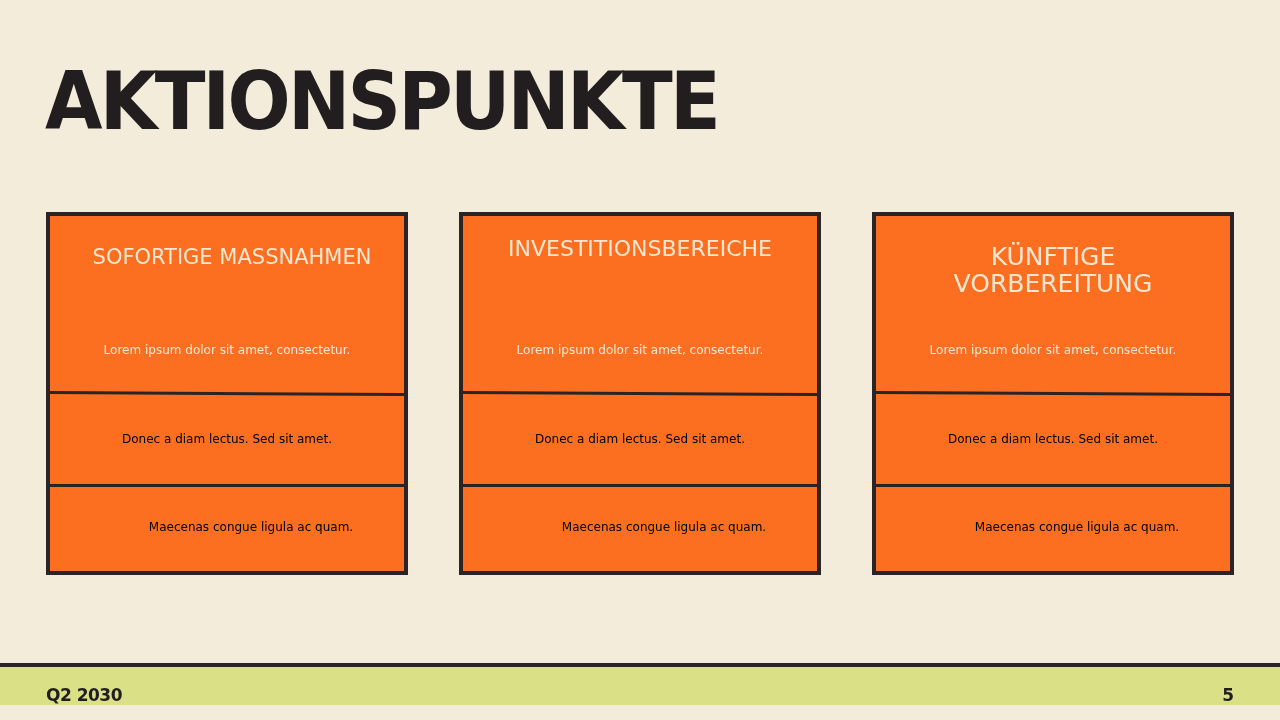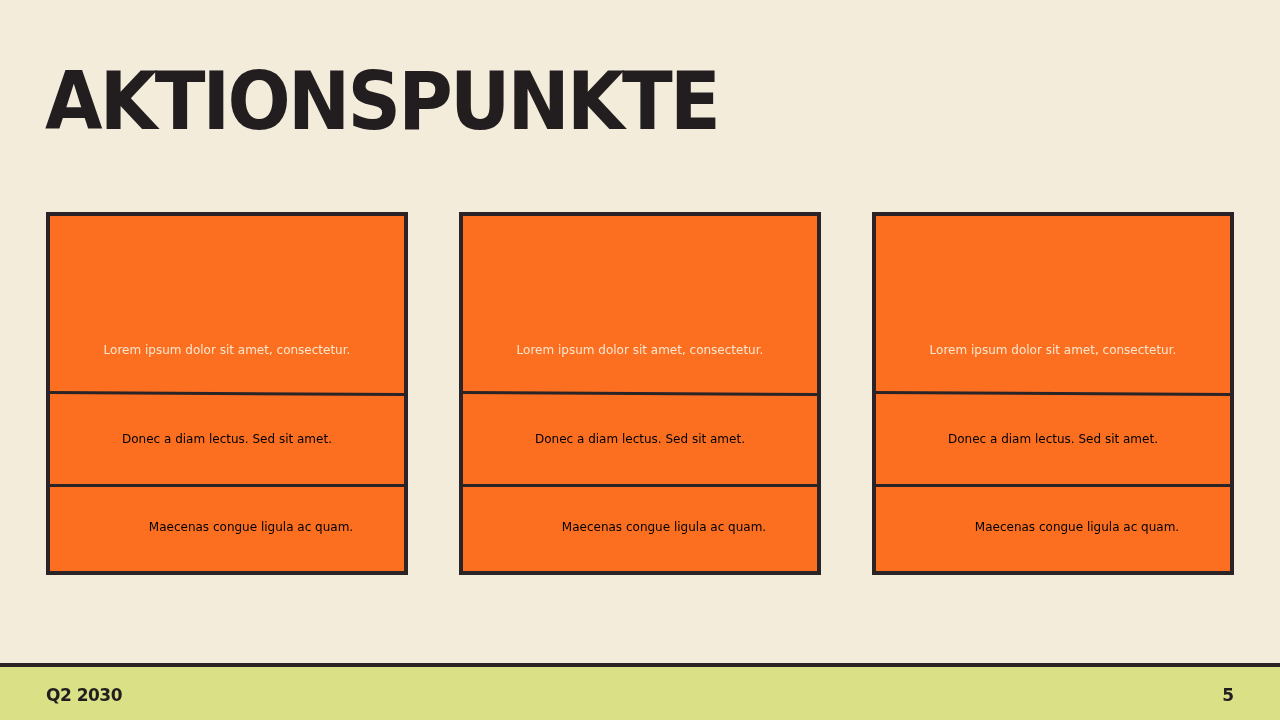--- a/index.html
+++ b/index.html
@@ -74,21 +74,21 @@
       font-size: 12px;
       color: #000000;
     }
     .card .row1 { top: 216px; }
     .card .row2 { top: 304px; margin-left: 48px; }
 
     .footer {
       position: absolute;
       left: 0; right: 0;
       top: 663px;
-      height: 57px;
+      height: 42px;
       background: #dae085;
       border-top: 4px solid #2a2426;
       box-sizing: border-box;
     }
     .footer .left {
       position: absolute;
       left: 46px;
       top: 18px;
       font-size: 17px;
       font-weight: bold;
@@ -103,36 +103,39 @@
       font-weight: bold;
       color: #221e1f;
     }
   </style>
 </head>
 <body>
 
 <h1 class="title">AKTIONSPUNKTE</h1>
 
 <div class="card" style="left:46px;">
+  <div class="heading" style="top:30px; font-size:21px; line-height:23px; left:40px; right:30px;">SOFORTIGE MASSNAHMEN</div>
   <div class="sub">Lorem ipsum dolor sit amet, consectetur.</div>
   <div class="divider div1"></div>
   <div class="row row1">Donec a diam lectus. Sed sit amet.</div>
   <div class="divider div2"></div>
   <div class="row row2">Maecenas congue ligula ac quam.</div>
 </div>
 
 <div class="card" style="left:459px;">
+  <div class="heading" style="top:20px; font-size:22px; line-height:25px; left:45px; right:45px;">INVESTITIONSBEREICHE</div>
   <div class="sub">Lorem ipsum dolor sit amet, consectetur.</div>
   <div class="divider div1"></div>
   <div class="row row1">Donec a diam lectus. Sed sit amet.</div>
   <div class="divider div2"></div>
   <div class="row row2">Maecenas congue ligula ac quam.</div>
 </div>
 
 <div class="card" style="left:872px;">
+  <div class="heading" style="top:27px; font-size:25px; line-height:27px; word-break:normal;">KÜNFTIGE VORBEREITUNG</div>
   <div class="sub">Lorem ipsum dolor sit amet, consectetur.</div>
   <div class="divider div1"></div>
   <div class="row row1">Donec a diam lectus. Sed sit amet.</div>
   <div class="divider div2"></div>
   <div class="row row2">Maecenas congue ligula ac quam.</div>
 </div>
 
 <div class="footer">
   <span class="left">Q2 2030</span>
   <span class="right">5</span>

